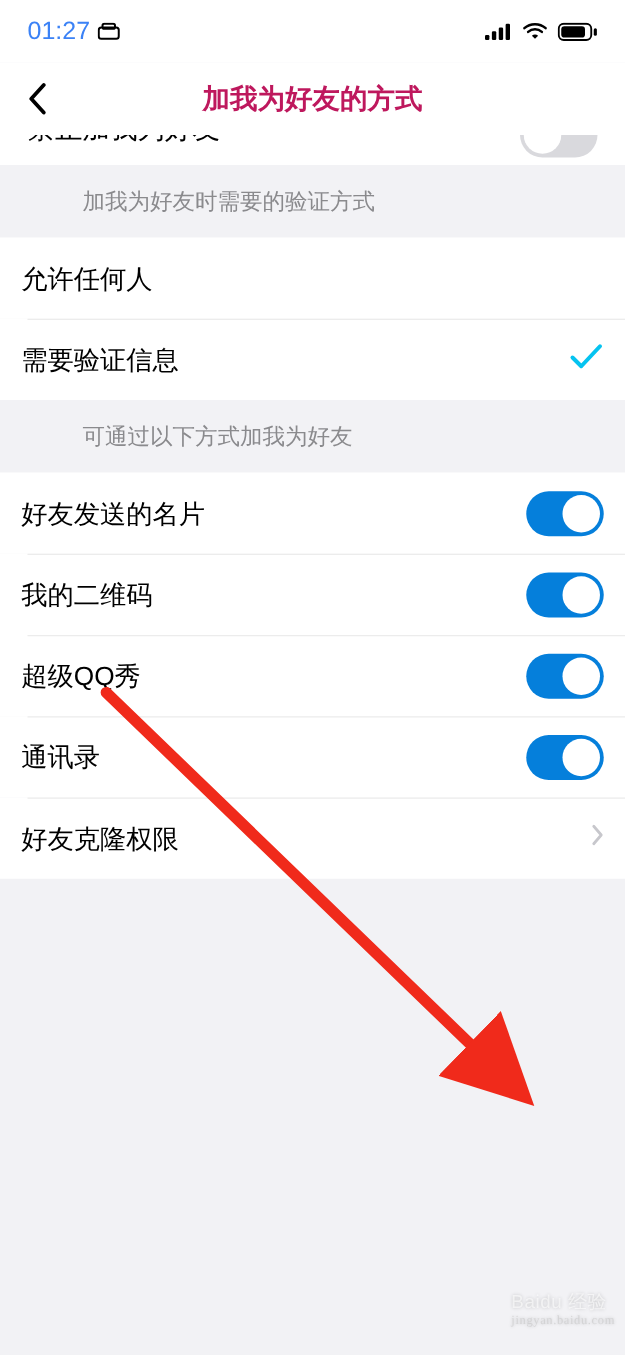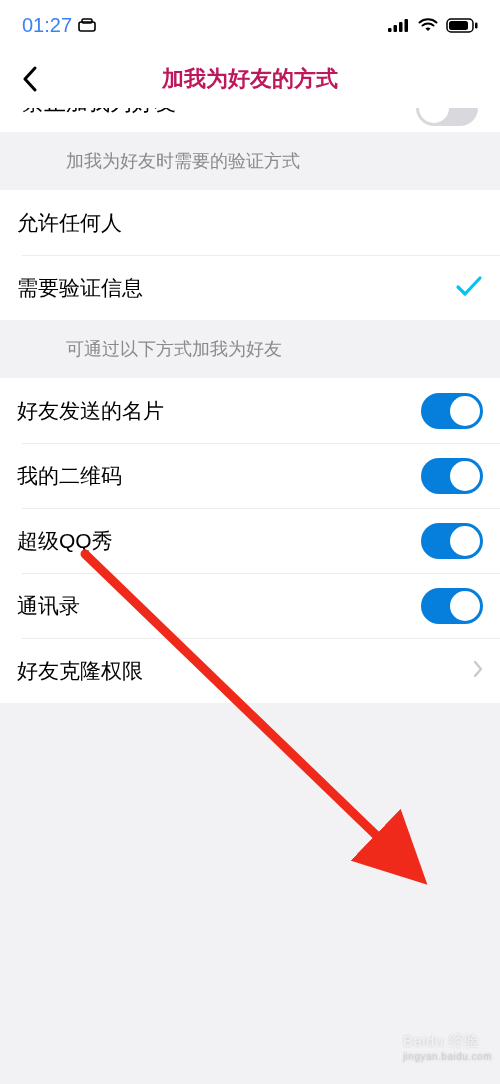--- a/index.html
+++ b/index.html
@@ -35,21 +35,21 @@
 
   .toggle { width: 62px; height: 36px; border-radius: 18px; background:#057FDB; position:relative; }
   .toggle.off { background:#d9d9dd; }
   .toggle .knob { position:absolute; right:3px; top:3px; width:30px; height:30px; border-radius:50%; background:#fff; }
   .toggle.off .knob { left:3px; right:auto; }
 
   
   .arrow-layer { position:absolute; inset:0; pointer-events:none; }
 
   .watermark { position:absolute; right:8px; bottom:22px; font-size:15px; color:rgba(255,255,255,0.6); text-shadow: 0 0 3px rgba(0,0,0,0.2); letter-spacing:0.5px; pointer-events:none; }
-  .watermark small{display:block; font-size:10px; text-align:right; color:rgba(200,200,200,0.6);}
+  .watermark small{display:block; font-size:10px; text-align:right; color:rgba(200,200,200,0.6);font-family:Liberation Serif, serif;}
 </style>
 </head>
 <body>
 
 <div class="status-bar">
   <div class="status-left">
     <span>01:27</span>
     <span class="status-icon">
       <svg width="18" height="14" viewBox="0 0 18 14">
           <rect x="1" y="4" width="16" height="9" rx="2" fill="none" stroke="#000" stroke-width="1.6"></rect>

